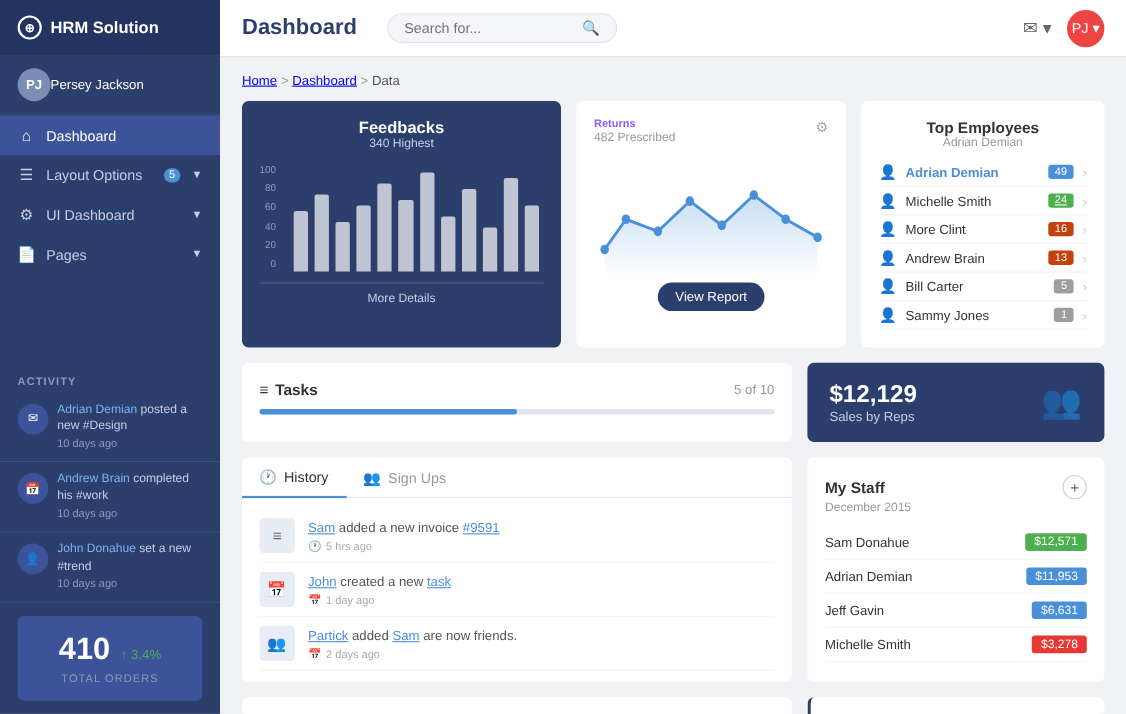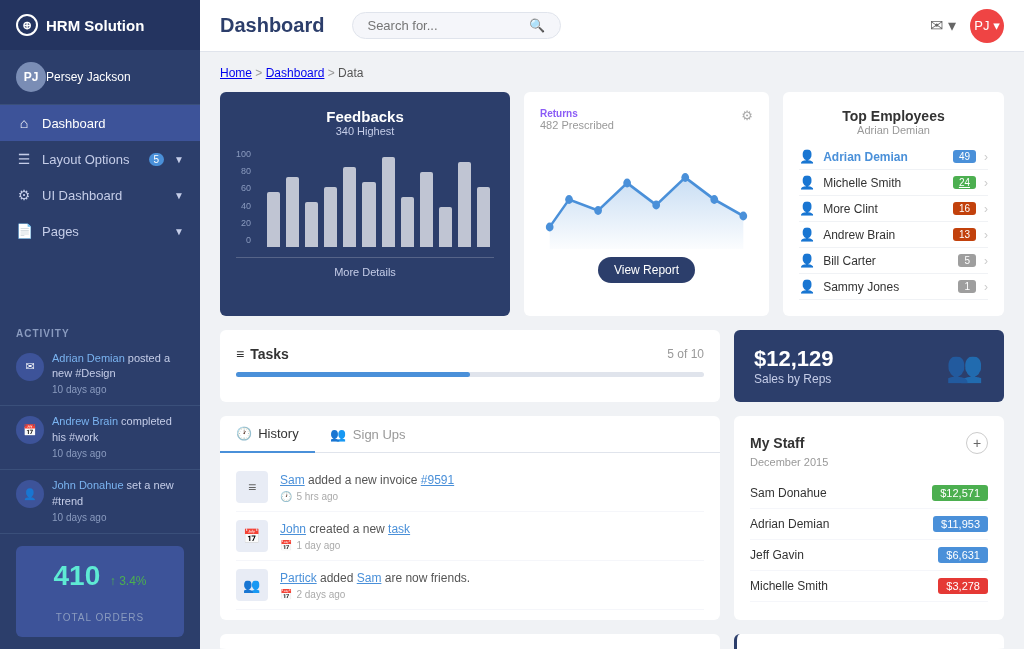--- a/index.html
+++ b/index.html
@@ -19,23 +19,23 @@
     .nav-item .nav-label { flex: 1; }
     .nav-item .badge { background: #4a90d9; color: #fff; font-size: 10px; padding: 1px 5px; border-radius: 10px; }
     .nav-item .arrow { font-size: 10px; }
     .activity-header { padding: 10px 16px 4px; font-size: 10px; color: #8a9bbf; letter-spacing: 1px; font-weight: 600; }
     .activity-item { padding: 8px 16px; border-bottom: 1px solid #3a4f7a; }
     .activity-item .act-icon { width: 28px; height: 28px; background: #3d5399; border-radius: 50%; display: inline-flex; align-items: center; justify-content: center; font-size: 11px; float: left; margin-right: 8px; margin-top: 2px; }
     .activity-item .act-text { font-size: 11px; color: #c5cde8; line-height: 1.4; overflow: hidden; }
     .activity-item .act-text a { color: #7ab3f0; }
     .activity-item .act-time { font-size: 10px; color: #8a9bbf; margin-top: 2px; }
     .sidebar-stats { margin: 12px 16px; background: #3d5399; border-radius: 6px; padding: 14px; text-align: center; }
-    .sidebar-stats .stat-num { font-size: 28px; font-weight: 700; color: #5eead4; }
+    .sidebar-stats .stat-num { font-size: 28px; font-weight: 700; color: #ffffff; }
     .sidebar-stats .stat-up { color: #4caf50; font-size: 12px; margin-left: 6px; }
-    .sidebar-stats .stat-label { font-size: 10px; color: #8a9bbf; letter-spacing: 1px; margin-top: 20px; }
+    .sidebar-stats .stat-label { font-size: 10px; color: #8a9bbf; letter-spacing: 1px; margin-top: 6px; }
 
     
     .main { flex: 1; display: flex; flex-direction: column; overflow: hidden; }
 
     
     .topbar { background: #fff; display: flex; align-items: center; padding: 0 20px; height: 52px; border-bottom: 1px solid #e0e4ec; gap: 16px; flex-shrink: 0; }
     .topbar-title { font-size: 20px; font-weight: 600; color: #2c3e6b; margin-right: 12px; }
     .search-box { display: flex; background: #f5f6fa; border: 1px solid #e0e4ec; border-radius: 20px; padding: 5px 14px; gap: 22px; flex: 0 0 200px; }
     .search-box input { border: none; background: transparent; outline: none; font-size: 13px; color: #666; width: 140px; }
     .search-box .search-icon { color: #aaa; font-size: 13px; }

